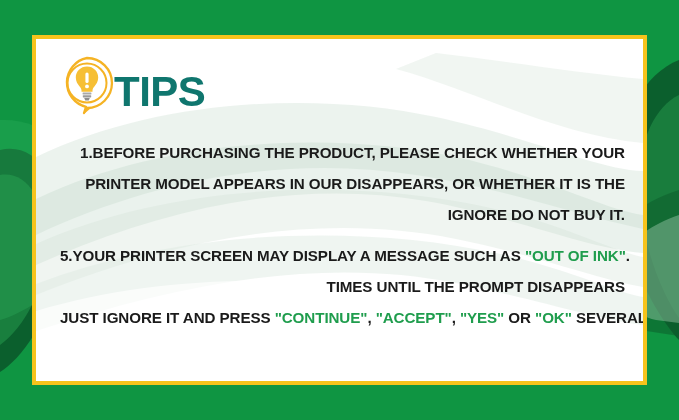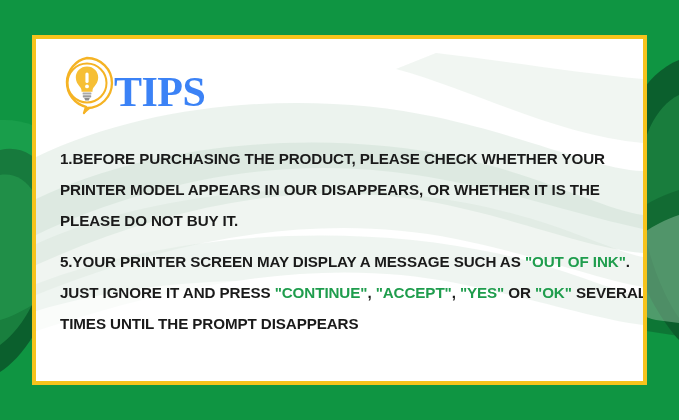--- a/index.html
+++ b/index.html
@@ -58,34 +58,35 @@
     margin-left: 6px;
   }
   .tips-badge {
     width: 62px;
     height: 62px;
     flex: 0 0 62px;
     position: relative;
   }
   .tips-badge svg { display: block; width: 62px; height: 62px; }
   .tips-word {
-    font-family: Liberation Serif, serif;
+    font-family: Liberation Sans, sans-serif;
     font-size: 42px;
     font-weight: bold;
-    color: #3b82f6;
+    color: #0f766e;
     letter-spacing: -0.5px;
     line-height: 1;
     margin-left: -4px;
     margin-top: 16px;
   }
 
   
   .body-copy {
-    margin-top: 28px;
+    margin-top: 22px;
     padding-left: 10px;
+    text-align: right;
   }
   .para { margin: 0 0 0 0; }
   .para + .para { margin-top: 10px; }
   .line {
     font-family: "Liberation Sans", sans-serif;
     font-size: 15.2px;
     font-weight: bold;
     color: #1a1a1a;
     line-height: 31px;
     white-space: nowrap;
@@ -158,32 +159,32 @@
       <div class="body-copy">
 
         <div class="para">
           <div class="line">
             <span>1.BEFORE PURCHASING THE PRODUCT, PLEASE CHECK WHETHER YOUR</span>
           </div>
           <div class="line">
             <span>PRINTER MODEL APPEARS IN OUR DISAPPEARS, OR WHETHER IT IS THE</span>
           </div>
           <div class="line">
-            <span>PLEASE DO NOT BUY IT.</span>
+            <span>IGNORE DO NOT BUY IT.</span>
           </div>
         </div>
 
         <div class="para">
           <div class="line">
             <span>5.YOUR PRINTER SCREEN MAY DISPLAY A MESSAGE SUCH AS </span><span class="kw">"OUT OF INK"</span><span>.</span>
           </div>
           <div class="line">
-            <span>JUST IGNORE IT AND PRESS </span><span class="kw">"CONTINUE"</span><span>, </span><span class="kw">"ACCEPT"</span><span>, </span><span class="kw">"YES"</span><span> OR </span><span class="kw">"OK"</span><span> SEVERAL</span>
+            <span>TIMES UNTIL THE PROMPT DISAPPEARS</span>
           </div>
           <div class="line">
-            <span>TIMES UNTIL THE PROMPT DISAPPEARS</span>
+            <span>JUST IGNORE IT AND PRESS </span><span class="kw">"CONTINUE"</span><span>, </span><span class="kw">"ACCEPT"</span><span>, </span><span class="kw">"YES"</span><span> OR </span><span class="kw">"OK"</span><span> SEVERAL</span>
           </div>
         </div>
 
       </div>
     </div>
   </div>
 </div>
 
 </body></html>

